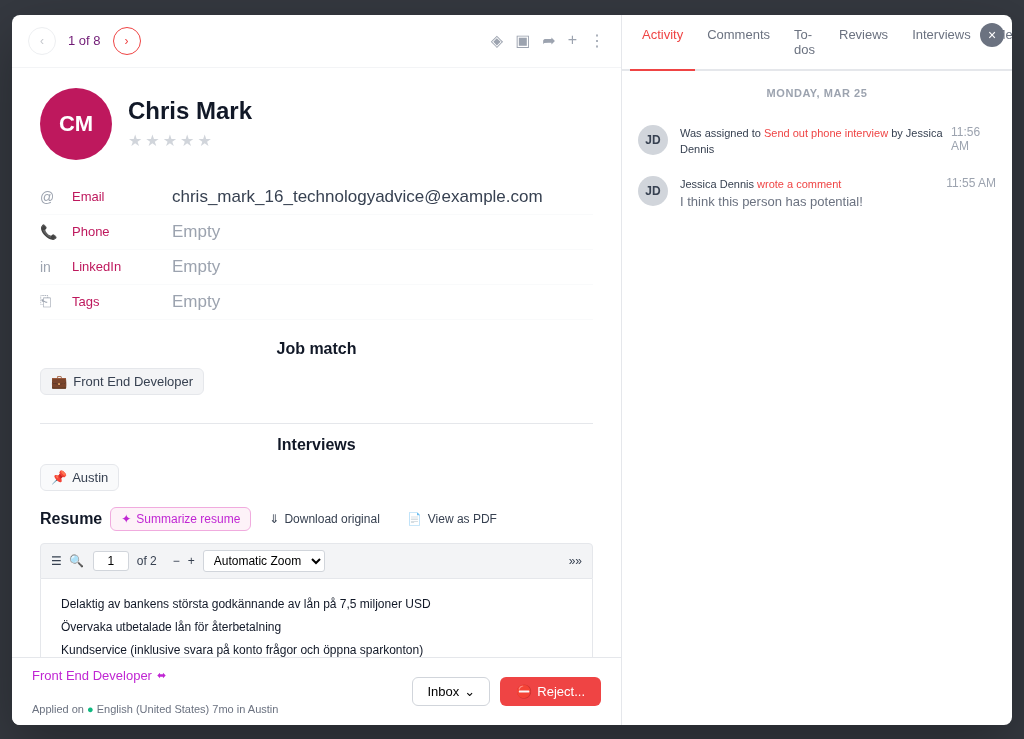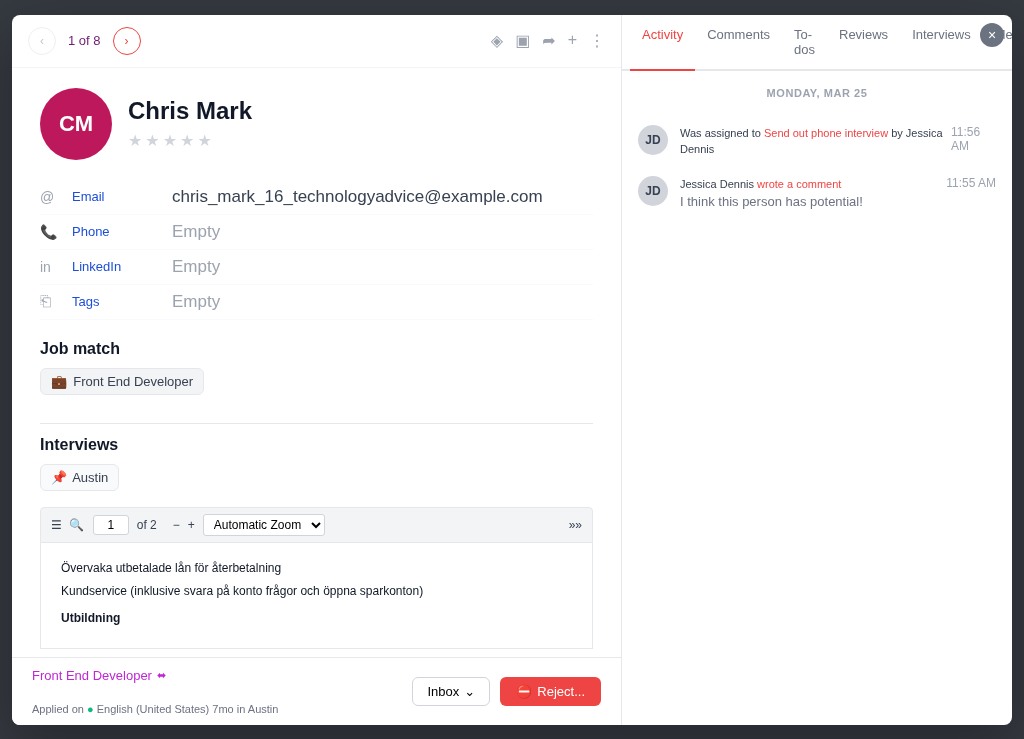--- a/index.html
+++ b/index.html
@@ -109,24 +109,24 @@
       font-size: 22px;
       font-weight: 600;
       flex-shrink: 0;
     }
     .candidate-name { font-size: 24px; font-weight: 700; color: #111827; }
     .star-rating { display: flex; gap: 3px; margin-top: 6px; }
     .star { color: #d1d5db; font-size: 16px; }
     .contact-table { width: 100%; margin-bottom: 20px; }
     .contact-row { display: flex; align-items: center; padding: 7px 0; border-bottom: 1px solid #f9fafb; }
     .contact-icon { width: 20px; color: #9ca3af; font-size: 14px; margin-right: 12px; }
-    .contact-label { width: 100px; font-size: 13px; color: #1d4ed8; }
+    .contact-label { width: 100px; font-size: 13px; color: #be185d; }
     .contact-value { font-size: 17px; color: #374151; flex: 1; }
     .contact-value.empty { color: #9ca3af; }
-    .section-title { font-size: 16px; font-weight: 600; color: #111827; margin-bottom: 10px; }
+    .section-title { font-size: 16px; font-weight: 600; color: #111827; margin-bottom: 10px; text-align: center; }
     .job-match-tag {
       display: inline-flex;
       align-items: center;
       gap: 6px;
       background: #f3f4f6;
       border: 1px solid #e5e7eb;
       border-radius: 6px;
       padding: 5px 10px;
       font-size: 13px;
       color: #374151;
@@ -357,35 +357,51 @@
 
         <div>
           <div class="section-title">Interviews</div>
           <div class="location-tag">
             <span>📌</span>
             <span>Austin</span>
           </div>
         </div>
 
         <div>
+          <div class="resume-header">
+            <span class="resume-title">Resume</span>
+            <button class="summarize-btn">
+              <span>✦</span>
+              <span>Summarize resume</span>
+            </button>
+            <button class="resume-action-btn">
+              <span>⇓</span>
+              <span>Download original</span>
+            </button>
+            <button class="resume-action-btn">
+              <span>📄</span>
+              <span>View as PDF</span>
+            </button>
+          </div>
 
           <div class="pdf-toolbar">
             <span>☰</span>
             <span>🔍</span>
             <input type="text" value="1" style="">
             <span>of 2</span>
             <span style="margin-left:8px;">−</span>
             <span>+</span>
             <select class="pdf-zoom-select">
               <option>Automatic Zoom</option>
             </select>
             <span style="margin-left:auto;">»»</span>
           </div>
 
           <div class="pdf-content">
+            <p>Delaktig av bankens största godkännande av lån på 7,5 miljoner USD</p>
             <p>Övervaka utbetalade lån för återbetalning</p>
             <p>Kundservice (inklusive svara på konto frågor och öppna sparkonton)</p>
             <p class="section-h">Utbildning</p>
 
           </div>
         </div>
 
       </div>
 
       <div class="left-footer">

